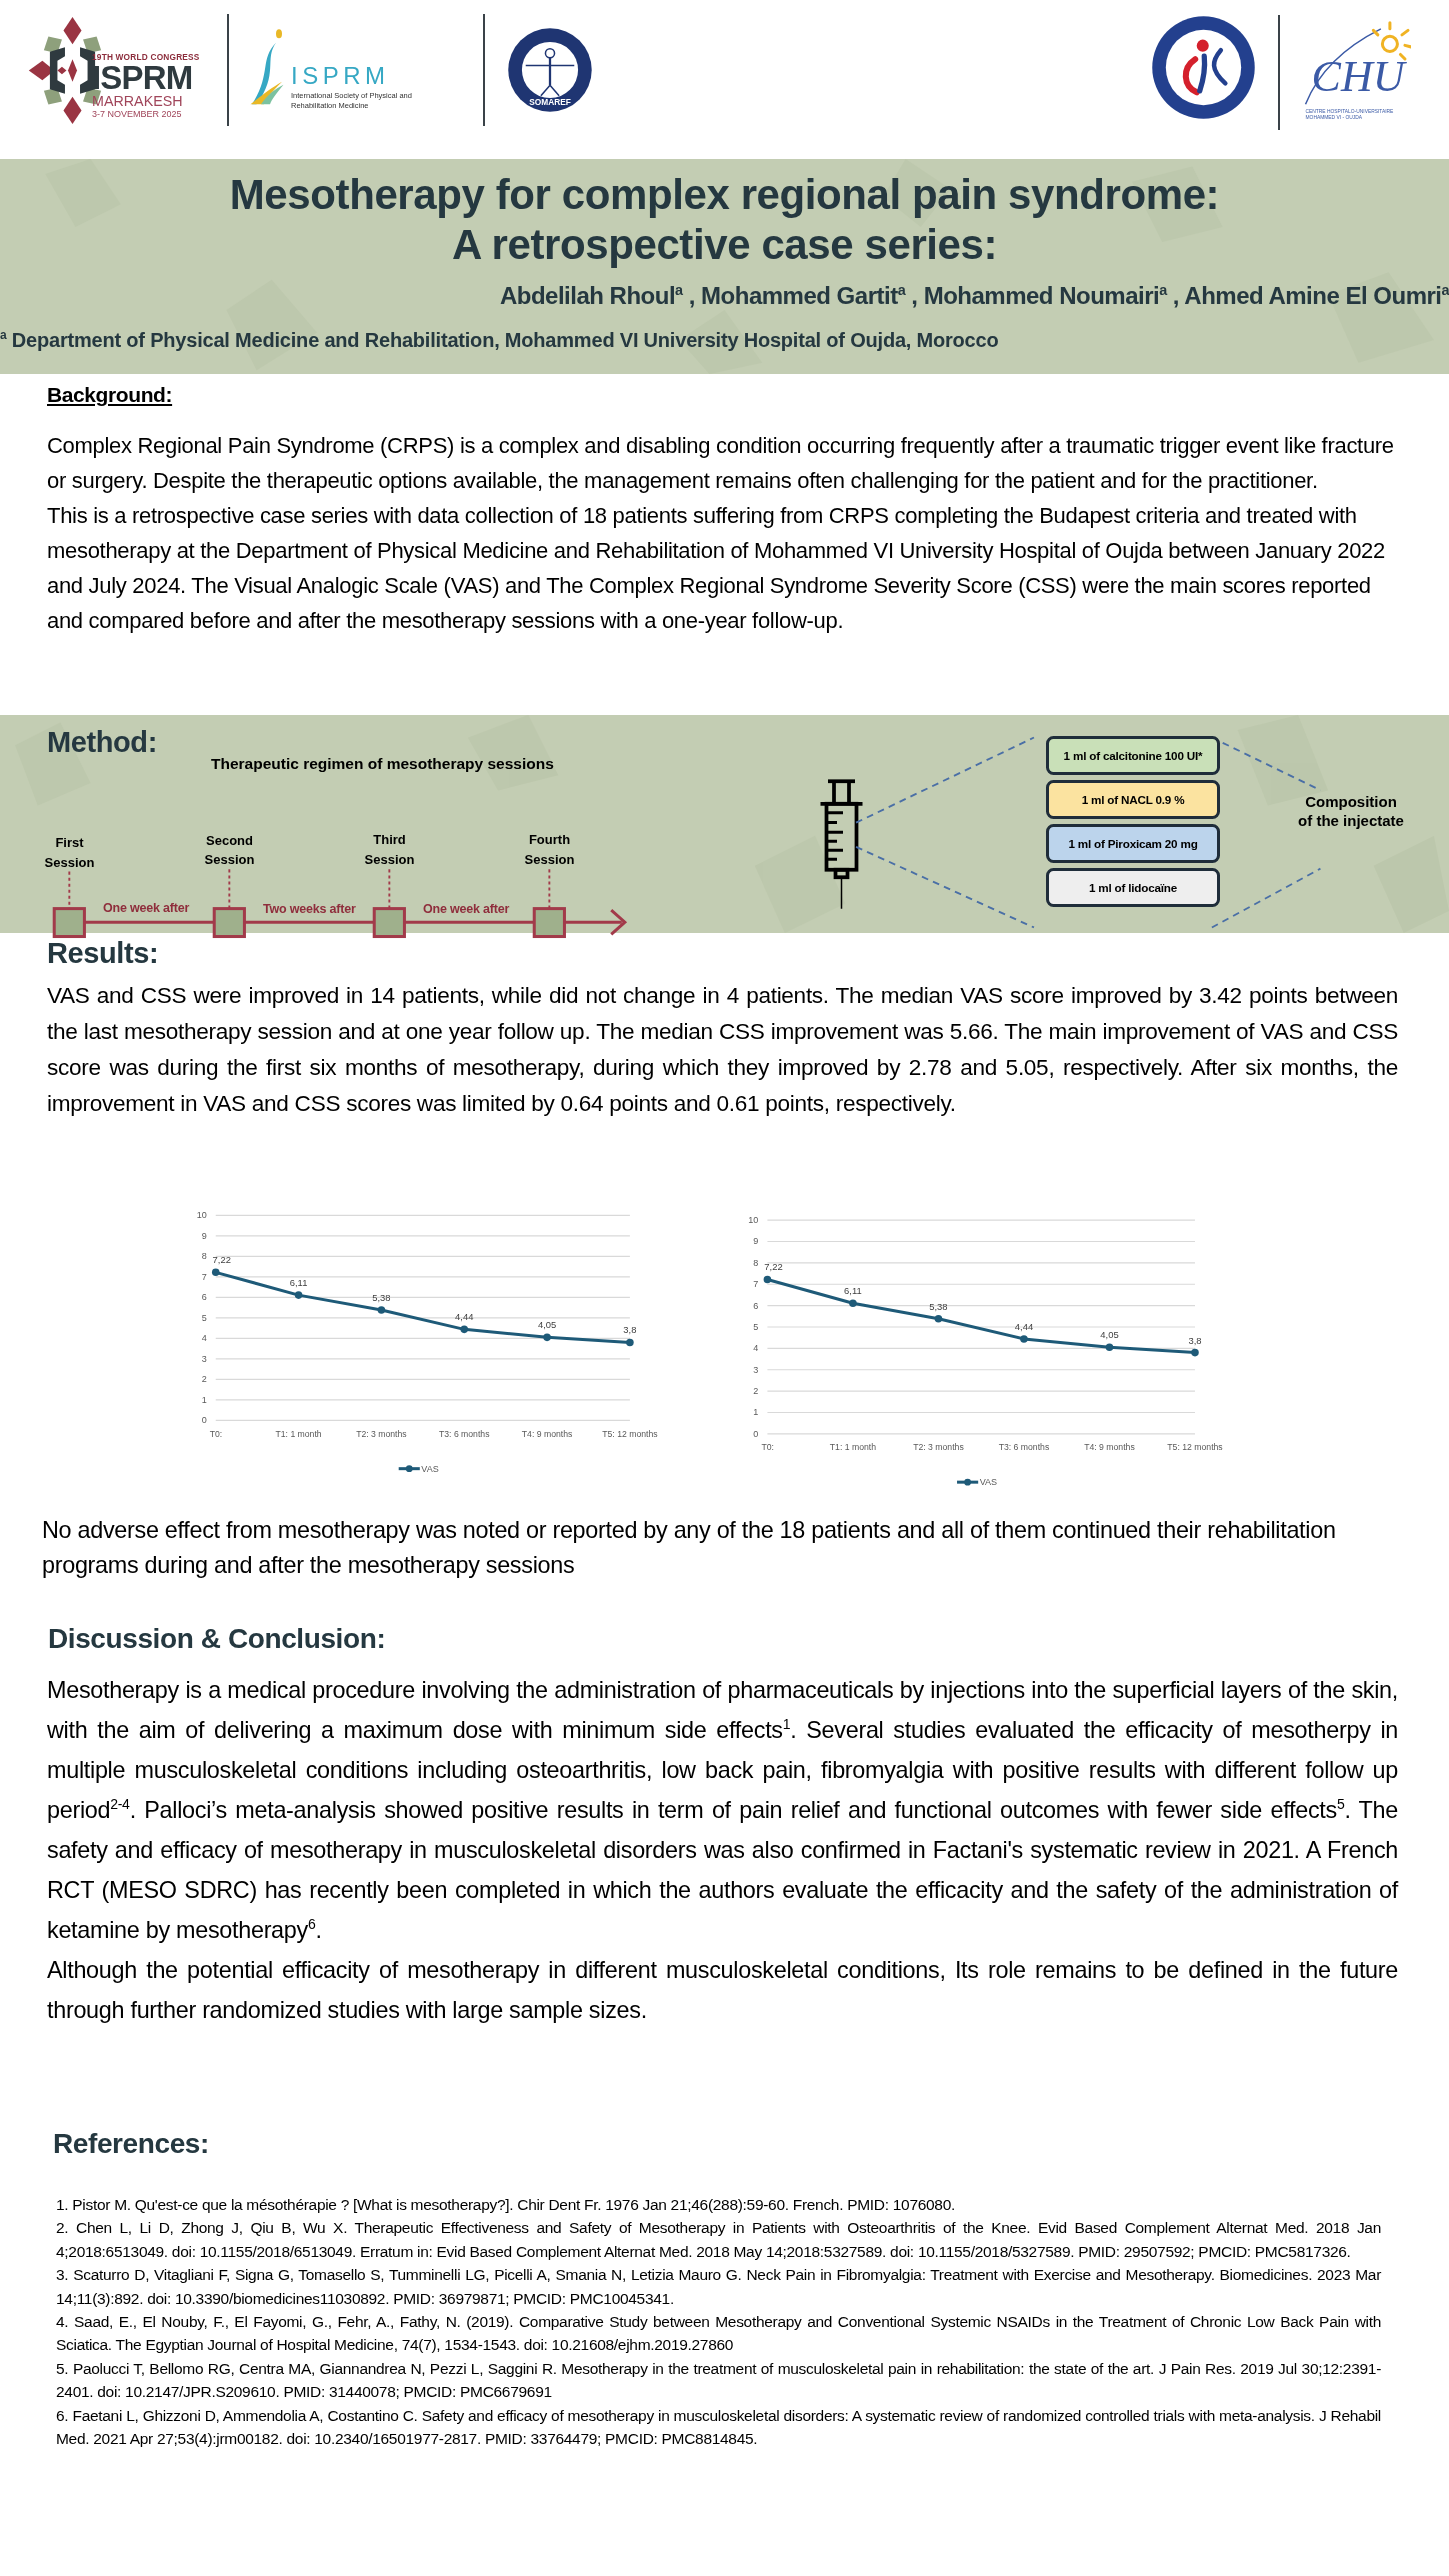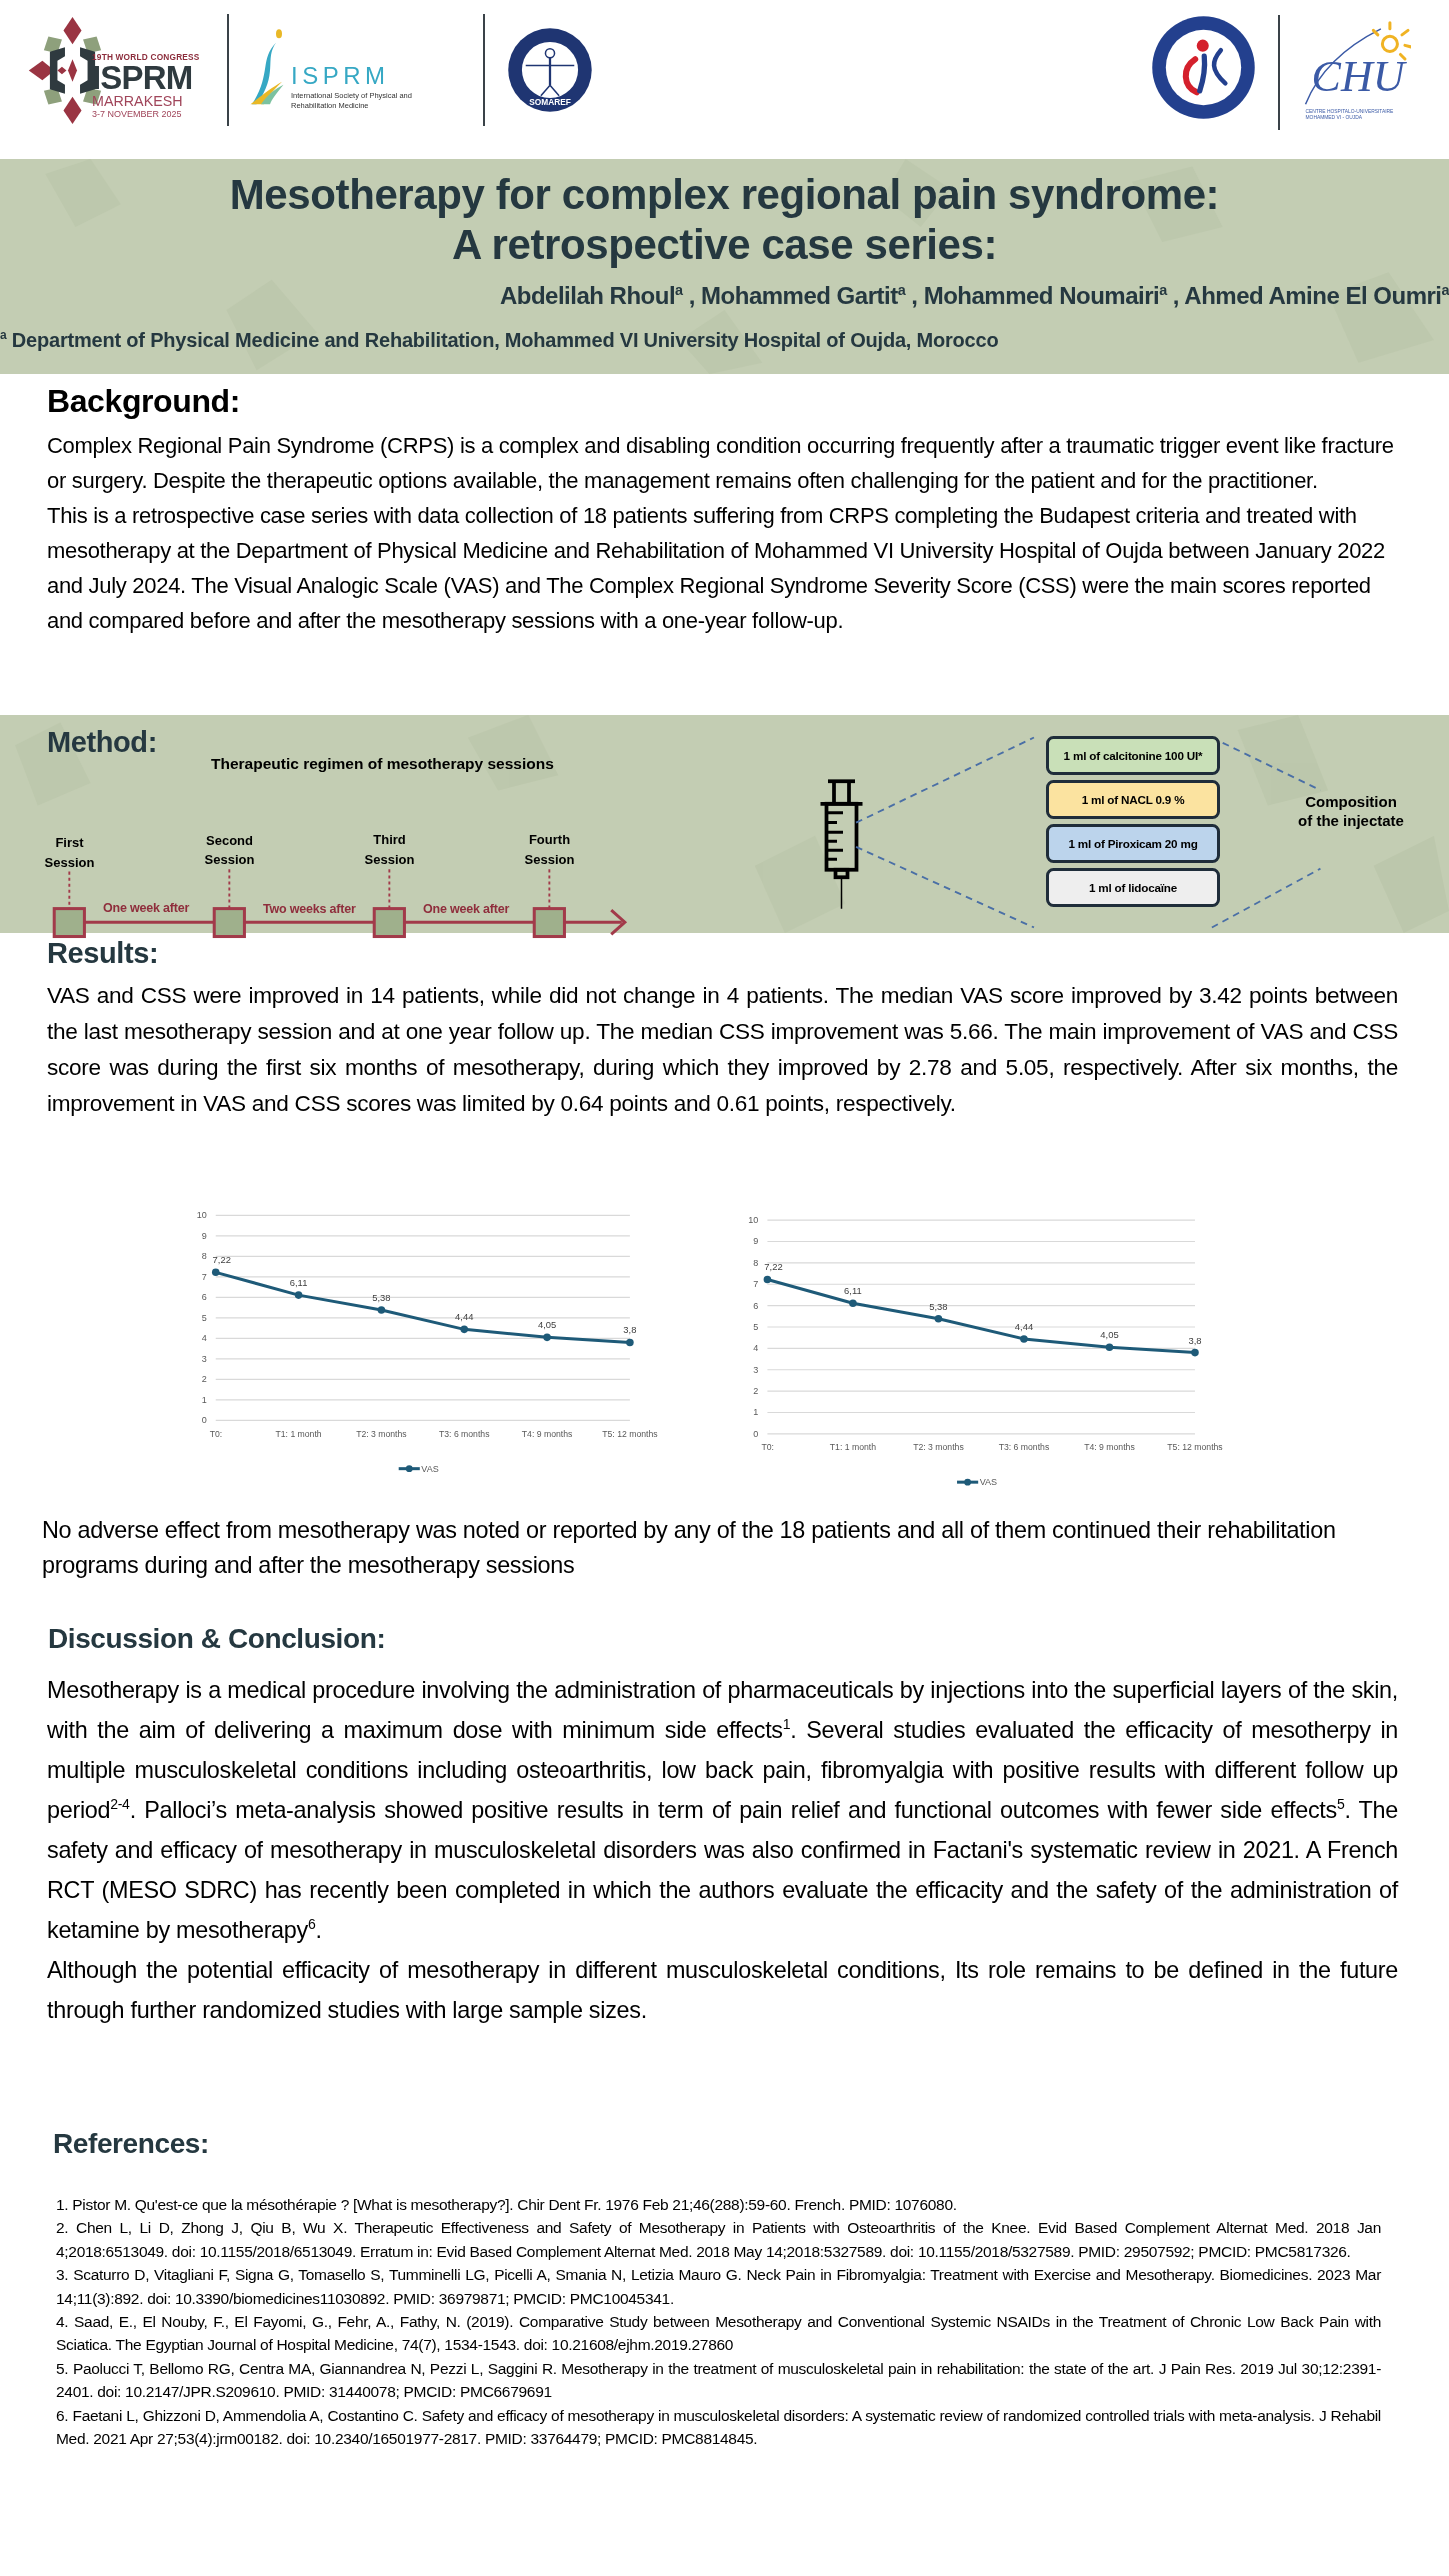--- a/index.html
+++ b/index.html
@@ -36,21 +36,21 @@
 
   .title-band .title { position: absolute; left: 0; top: 10.6px; width: 1449px; text-align: center; font-size: 42px; font-weight: bold; color: #253840; line-height: 50px; letter-spacing: -0.4px; }
   .title-band .authors { position: absolute; left: 0; top: 123px; width: 1449px; text-align: right; font-size: 24px; font-weight: bold; color: #253840; letter-spacing: -0.5px; }
   .title-band .affil { position: absolute; left: 0; top: 170px; width: 1342px; text-align: left; font-size: 20px; font-weight: bold; color: #253840; letter-spacing: -0.2px; }
   sup { font-size: 60%; vertical-align: super; line-height: 0; }
 
   
   .heading { position: absolute; font-weight: bold; color: #253840; letter-spacing: -0.4px; }
   .para { position: absolute; left: 47px; width: 1351px; color: #000; }
 
-  .bg-heading { left: 47px; top: 383px; font-size: 32px; color: #000; }
+  .bg-heading { left: 47px; top: 383px; font-size: 21px; color: #000; text-decoration: underline; }
   .bg-text { top: 428px; font-size: 22px; line-height: 35px; letter-spacing: -0.3px; }
 
   .method-heading { left: 47px; top: 726px; font-size: 29px; }
   .regimen-title { position: absolute; left: 211px; top: 755px; font-size: 15.5px; font-weight: bold; color: #000; }
   .timeline { position: absolute; left: 18px; top: 792px; width: 634px; height: 136px; margin-top: 32px; }
   .session-label { position: absolute; width: 91px; text-align: center; font-size: 13px; font-weight: bold; line-height: 19.6px; color: #000; }
   .interval-label { position: absolute; font-size: 12.5px; font-weight: bold; color: #8f2e3c; letter-spacing: -0.2px; }
 
   .syringe { position: absolute; left: 819px; top: 766px; width: 45px; height: 143px; }
   .injectate-lines { position: absolute; left: 845px; top: 736px; width: 589px; height: 196px; }
@@ -382,20 +382,20 @@
 <div class="para adverse-text">No adverse effect from mesotherapy was noted or reported by any of the 18 patients and all of them continued their rehabilitation programs during and after the mesotherapy sessions</div>
 
 <div class="heading disc-heading">Discussion &amp; Conclusion:</div>
 <div class="para disc-text">
   <p id="disc-p1">Mesotherapy is a medical procedure involving the administration of pharmaceuticals by injections into the superficial layers of the skin, with the aim of delivering a maximum dose with minimum side effects<sup>1</sup>.  Several studies evaluated the efficacity of mesotherpy in multiple musculoskeletal conditions including osteoarthritis, low back pain, fibromyalgia with positive results with different follow up period<sup>2-4</sup>. Palloci’s meta-analysis showed positive results in term of pain relief and functional outcomes with fewer side effects<sup>5</sup>. The safety and efficacy of mesotherapy in musculoskeletal disorders was also confirmed in Factani's systematic review in 2021. A French RCT (MESO SDRC) has recently been completed in which the authors evaluate the efficacity and the safety of the administration of ketamine by mesotherapy<sup>6</sup>.</p>
   <p class="last-line-left">Although the potential efficacity of mesotherapy in different musculoskeletal conditions, Its role remains to be defined in the future through further randomized studies with large sample sizes.</p>
 </div>
 
 <div class="heading ref-heading">References:</div>
 <div class="ref-list" id="ref-list">
-    <div class="ref">1. Pistor M. Qu'est-ce que la mésothérapie ? [What is mesotherapy?]. Chir Dent Fr. 1976 Feb 21;46(288):59-60. French. PMID: 1076080.</div>
+    <div class="ref">1. Pistor M. Qu'est-ce que la mésothérapie ? [What is mesotherapy?]. Chir Dent Fr. 1976 Jan 21;46(288):59-60. French. PMID: 1076080.</div>
     <div class="ref">2. Chen L, Li D, Zhong J, Qiu B, Wu X. Therapeutic Effectiveness and Safety of Mesotherapy in Patients with Osteoarthritis of the Knee. Evid Based Complement Alternat Med. 2018 Jan 4;2018:6513049. doi: 10.1155/2018/6513049. Erratum in: Evid Based Complement Alternat Med. 2018 May 14;2018:5327589. doi: 10.1155/2018/5327589. PMID: 29507592; PMCID: PMC5817326.</div>
     <div class="ref">3. Scaturro D, Vitagliani F, Signa G, Tomasello S, Tumminelli LG, Picelli A, Smania N, Letizia Mauro G. Neck Pain in Fibromyalgia: Treatment with Exercise and Mesotherapy. Biomedicines. 2023 Mar 14;11(3):892. doi: 10.3390/biomedicines11030892. PMID: 36979871; PMCID: PMC10045341.</div>
     <div class="ref">4. Saad, E., El Nouby, F., El Fayomi, G., Fehr, A., Fathy, N. (2019). Comparative Study between Mesotherapy and Conventional Systemic NSAIDs in the Treatment of Chronic Low Back Pain with Sciatica. The Egyptian Journal of Hospital Medicine, 74(7), 1534-1543. doi: 10.21608/ejhm.2019.27860</div>
     <div class="ref">5. Paolucci T, Bellomo RG, Centra MA, Giannandrea N, Pezzi L, Saggini R. Mesotherapy in the treatment of musculoskeletal pain in rehabilitation: the state of the art. J Pain Res. 2019 Jul 30;12:2391-2401. doi: 10.2147/JPR.S209610. PMID: 31440078; PMCID: PMC6679691</div>
     <div class="ref">6. Faetani L, Ghizzoni D, Ammendolia A, Costantino C. Safety and efficacy of mesotherapy in musculoskeletal disorders: A systematic review of randomized controlled trials with meta-analysis. J Rehabil Med. 2021 Apr 27;53(4):jrm00182. doi: 10.2340/16501977-2817. PMID: 33764479; PMCID: PMC8814845.</div>
   </div>
 
 
 </body></html>

